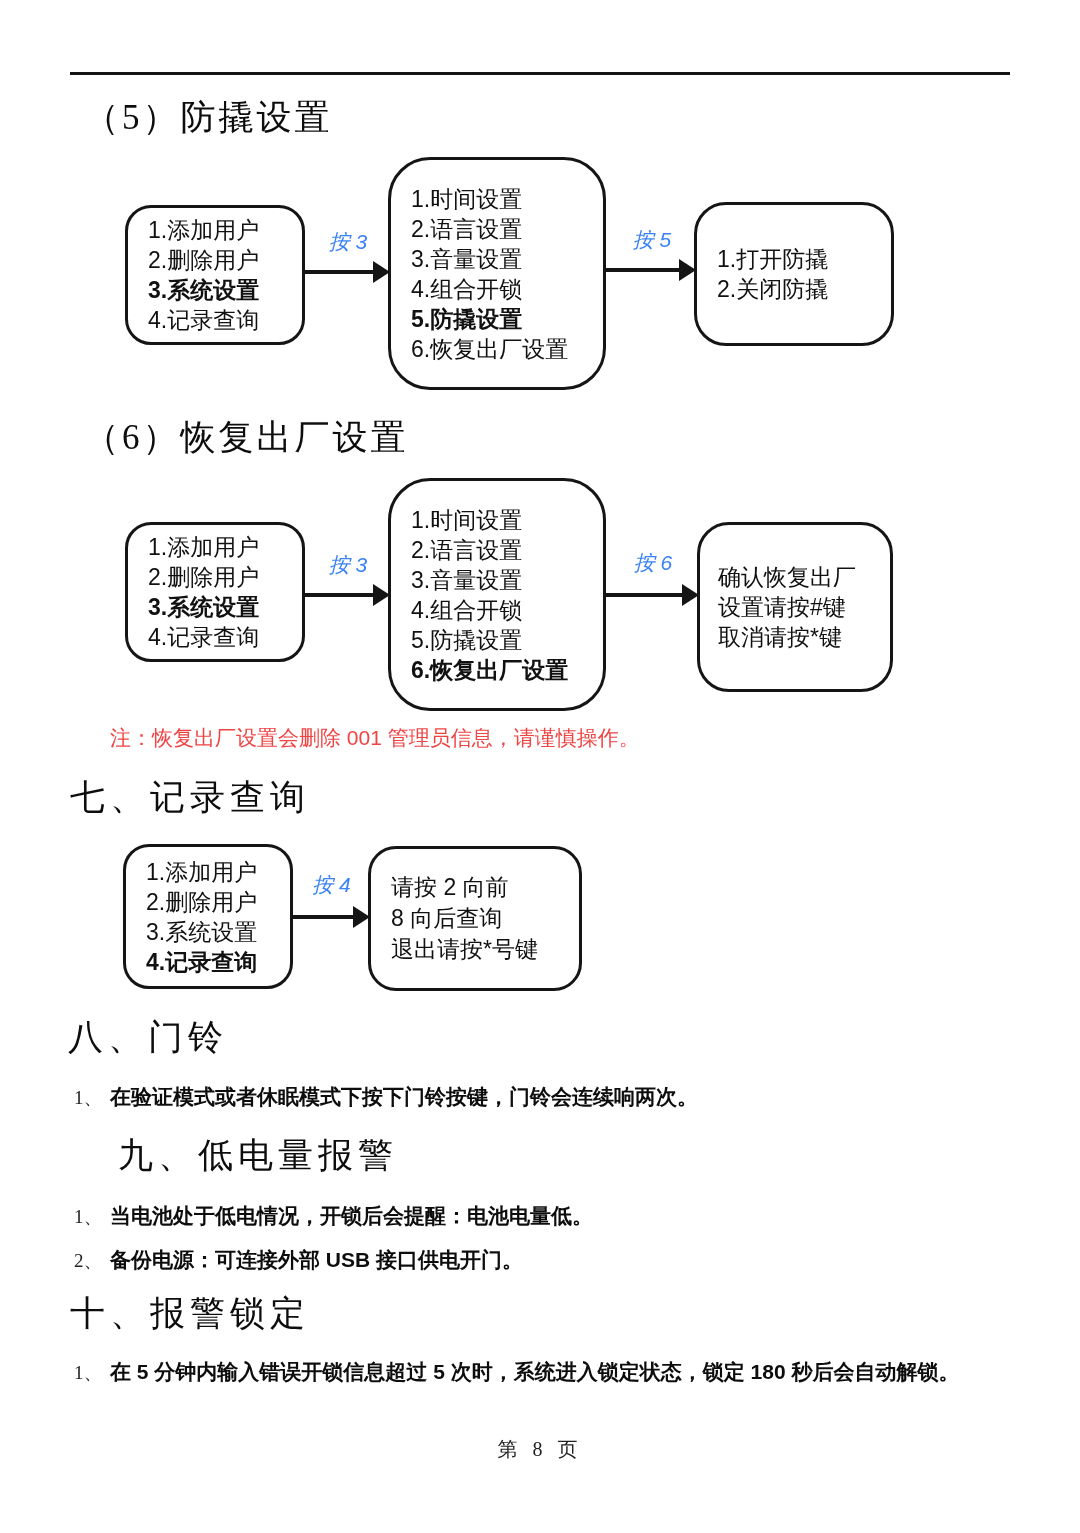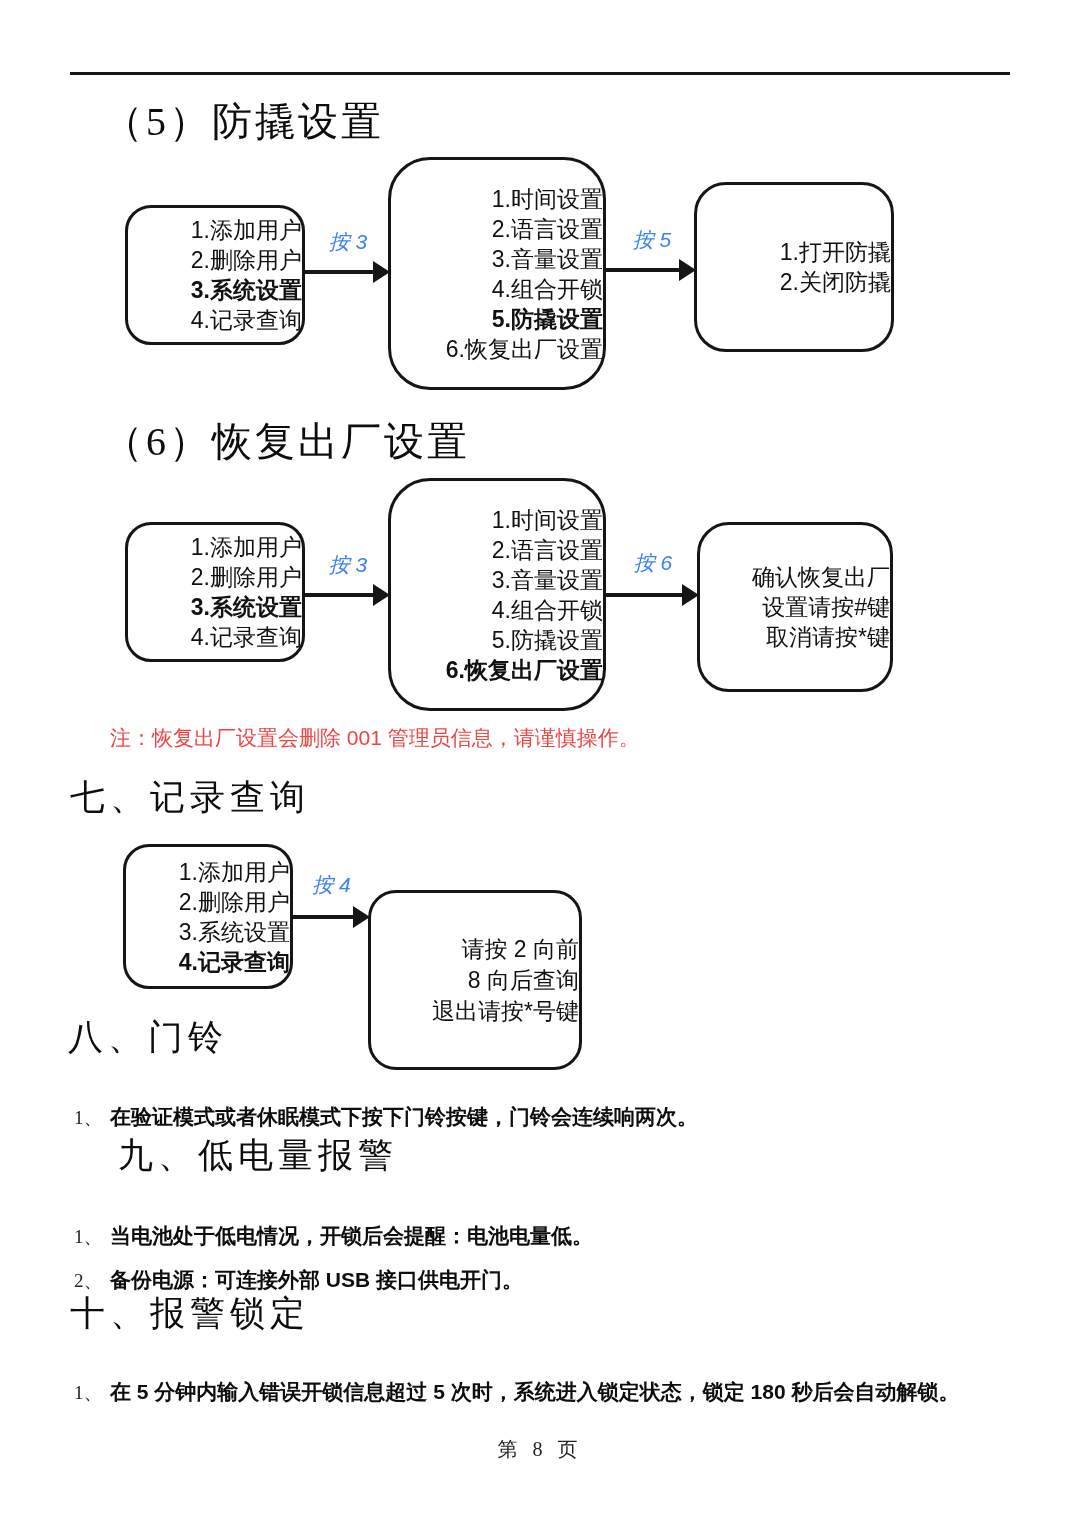--- a/index.html
+++ b/index.html
@@ -1,48 +1,48 @@
 <!DOCTYPE html>
 <html><head>
 <meta charset="utf-8">
 <style>
   html,body{margin:0;padding:0;background:#ffffff;}
   .page{position:relative;width:1080px;height:1533px;background:#ffffff;color:#111;
         font-family:"Liberation Sans",sans-serif;overflow:hidden;}
   .rule{position:absolute;left:70px;top:72px;width:940px;height:3px;background:#151515;}
 
   
-  .h-sub{position:absolute;font-family:"Liberation Serif",serif;font-size:40px;
-         letter-spacing:3px;color:#0d0d0d;white-space:nowrap;margin-left:19px;}
+  .h-sub{position:absolute;font-family:"Liberation Serif",serif;font-size:35px;
+         letter-spacing:3px;color:#0d0d0d;white-space:nowrap;}
   #h5{left:84px;top:94px;}
   #h6{left:84px;top:414px;}
   .h-main{position:absolute;font-family:"Liberation Serif",serif;font-size:35px;
           letter-spacing:5px;color:#0d0d0d;white-space:nowrap;}
   #h7{left:70px;top:774px;}
   #h8{left:68px;top:1014px;}
   #h9{left:70px;top:1132px;margin-left:48px;}
   #h10{left:70px;top:1290px;}
 
   
   .fbox{position:absolute;border:3px solid #151515;background:#fff;box-sizing:border-box;
         display:flex;flex-direction:column;justify-content:center;
-        padding-left:20px;font-size:23px;line-height:30px;white-space:nowrap;align-items:flex-end;}
+        padding-left:20px;font-size:23px;line-height:30px;white-space:nowrap;}
   .mline{font-weight:normal;}
   .mline.bold{font-weight:bold;}
 
   #fc5-b1{left:125px;top:205px;width:180px;height:140px;border-radius:26px;}
   #fc5-b2{left:388px;top:157px;width:218px;height:233px;border-radius:42px;}
-  #fc5-b3{left:694px;top:182px;width:200px;height:170px;border-radius:32px;}
+  #fc5-b3{left:694px;top:202px;width:200px;height:144px;border-radius:32px;}
 
   #fc6-b1{left:125px;top:522px;width:180px;height:140px;border-radius:26px;}
   #fc6-b2{left:388px;top:478px;width:218px;height:233px;border-radius:42px;}
   #fc6-b3{left:697px;top:522px;width:196px;height:170px;border-radius:32px;padding-left:18px;}
 
   #fc7-b1{left:123px;top:844px;width:170px;height:145px;border-radius:26px;}
-  #fc7-b2{left:368px;top:890px;width:214px;height:180px;border-radius:28px;line-height:31px;}
+  #fc7-b2{left:368px;top:846px;width:214px;height:145px;border-radius:28px;line-height:31px;}
 
   
   .arrow{position:absolute;height:22px;}
   .arrow .shaft{position:absolute;left:0;right:13px;top:50%;margin-top:-2px;height:4px;background:#151515;}
   .arrow .head{position:absolute;right:0;top:50%;transform:translateY(-50%);width:0;height:0;
                border-left:17px solid #151515;border-top:11px solid transparent;border-bottom:11px solid transparent;}
   #fc5-a1{left:305px;top:261px;width:85px;}
   #fc5-a2{left:606px;top:259px;width:90px;}
   #fc6-a1{left:305px;top:584px;width:85px;}
   #fc6-a2{left:606px;top:584px;width:93px;}
@@ -54,21 +54,21 @@
   #fc6-l1{left:308px;top:551px;width:80px;}
   #fc6-l2{left:610px;top:549px;width:86px;}
   #fc7-l1{left:293px;top:871px;width:77px;}
 
   
   .note{position:absolute;left:110px;top:724px;font-size:21px;color:#ef4444;white-space:nowrap;}
 
   
   .bullet{position:absolute;display:flex;align-items:baseline;white-space:nowrap;}
   .bullet .num{font-family:"Liberation Serif",serif;font-size:19px;color:#222;width:36px;flex:none;}
-  .bullet .btxt{font-weight:bold;font-size:21px;color:#0d0d0d;margin-top:20px;}
+  .bullet .btxt{font-weight:bold;font-size:21px;color:#0d0d0d;}
   #bl8-1{left:74px;top:1083px;}
   #bl9-1{left:74px;top:1202px;}
   #bl9-2{left:74px;top:1246px;}
   #bl10-1{left:74px;top:1358px;}
 
   
   .footer{position:absolute;left:0;right:0;top:1436px;text-align:center;
           font-family:"Liberation Serif",serif;font-size:20px;letter-spacing:5px;color:#222;}
 </style>
 </head>

